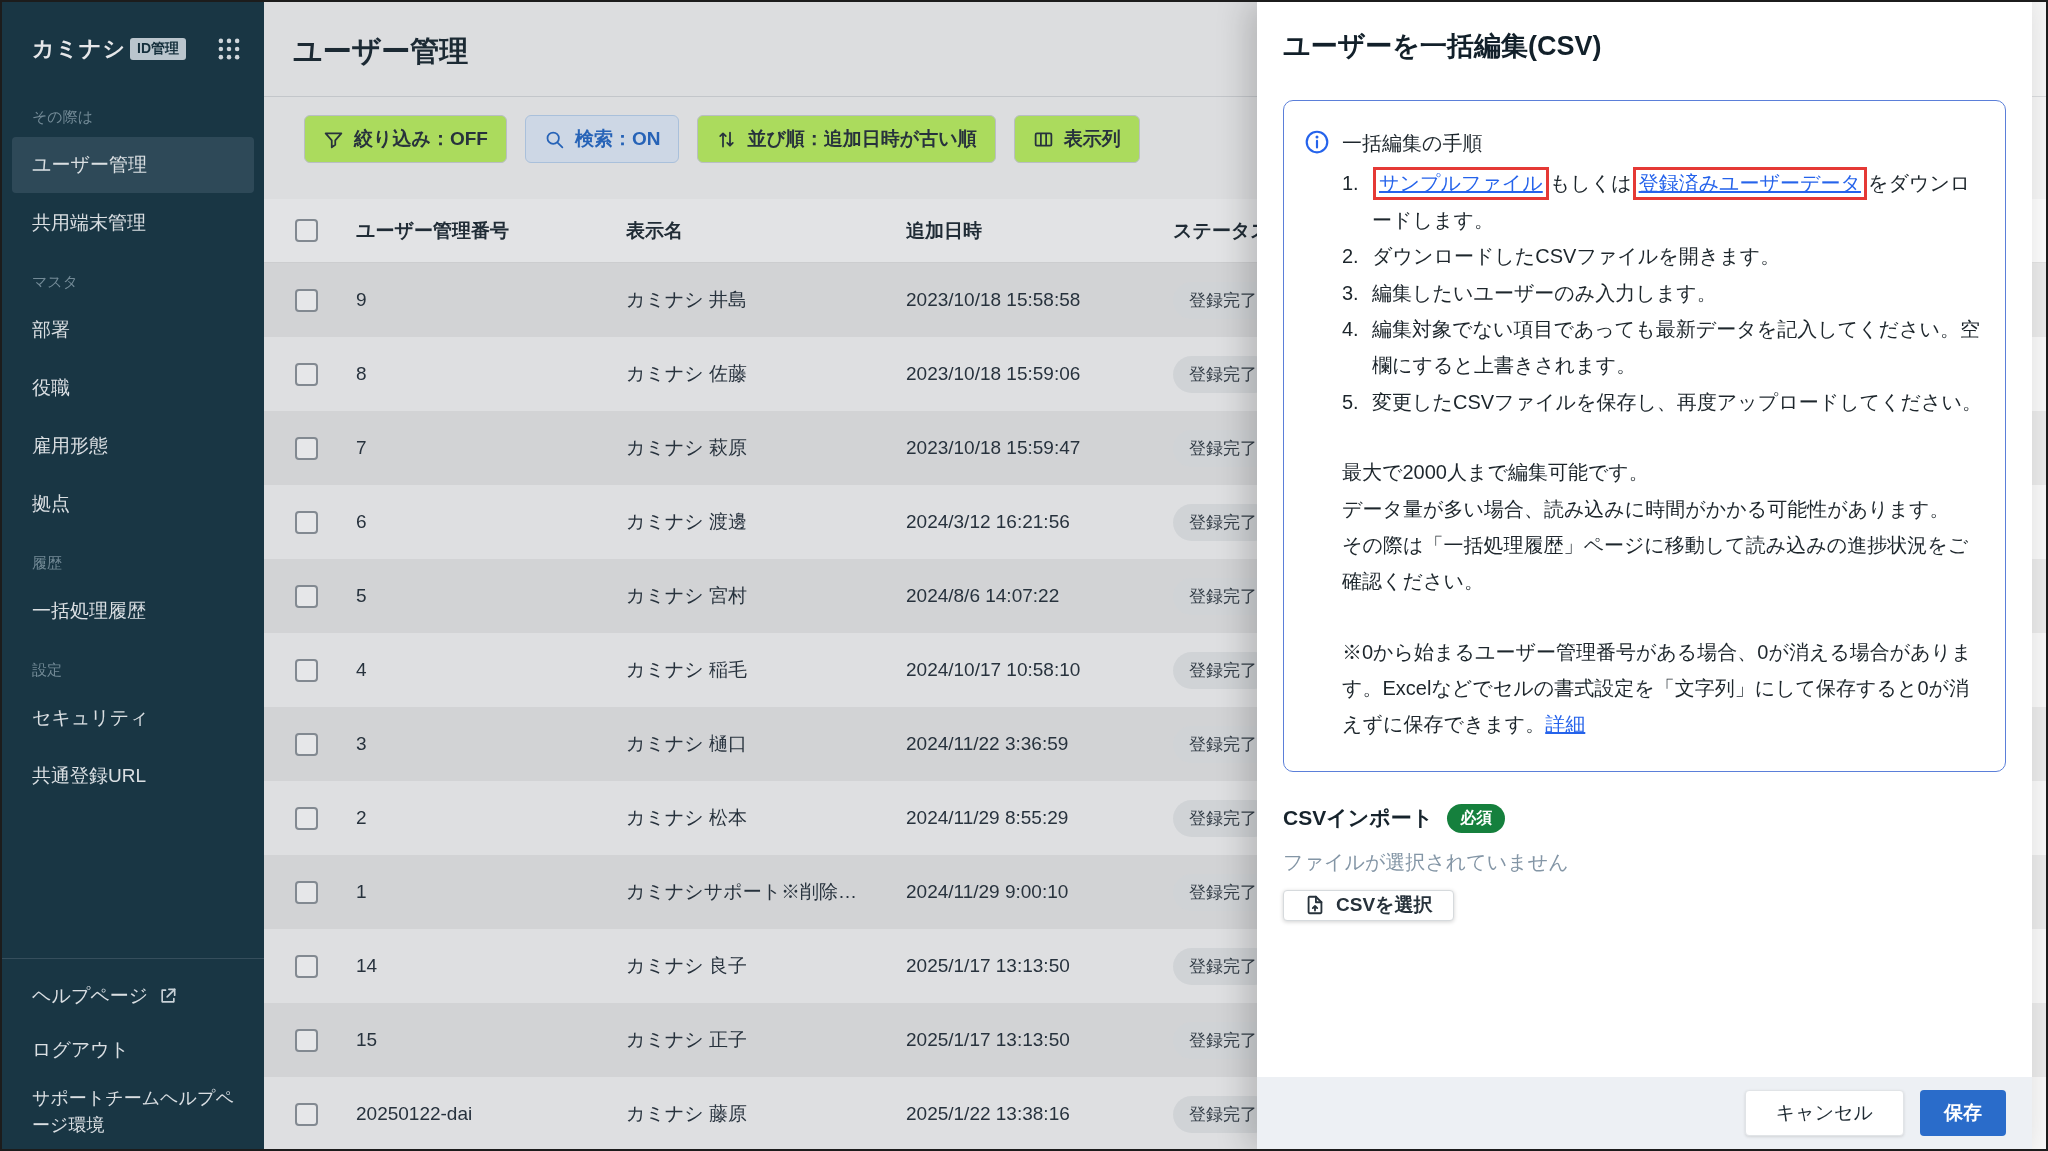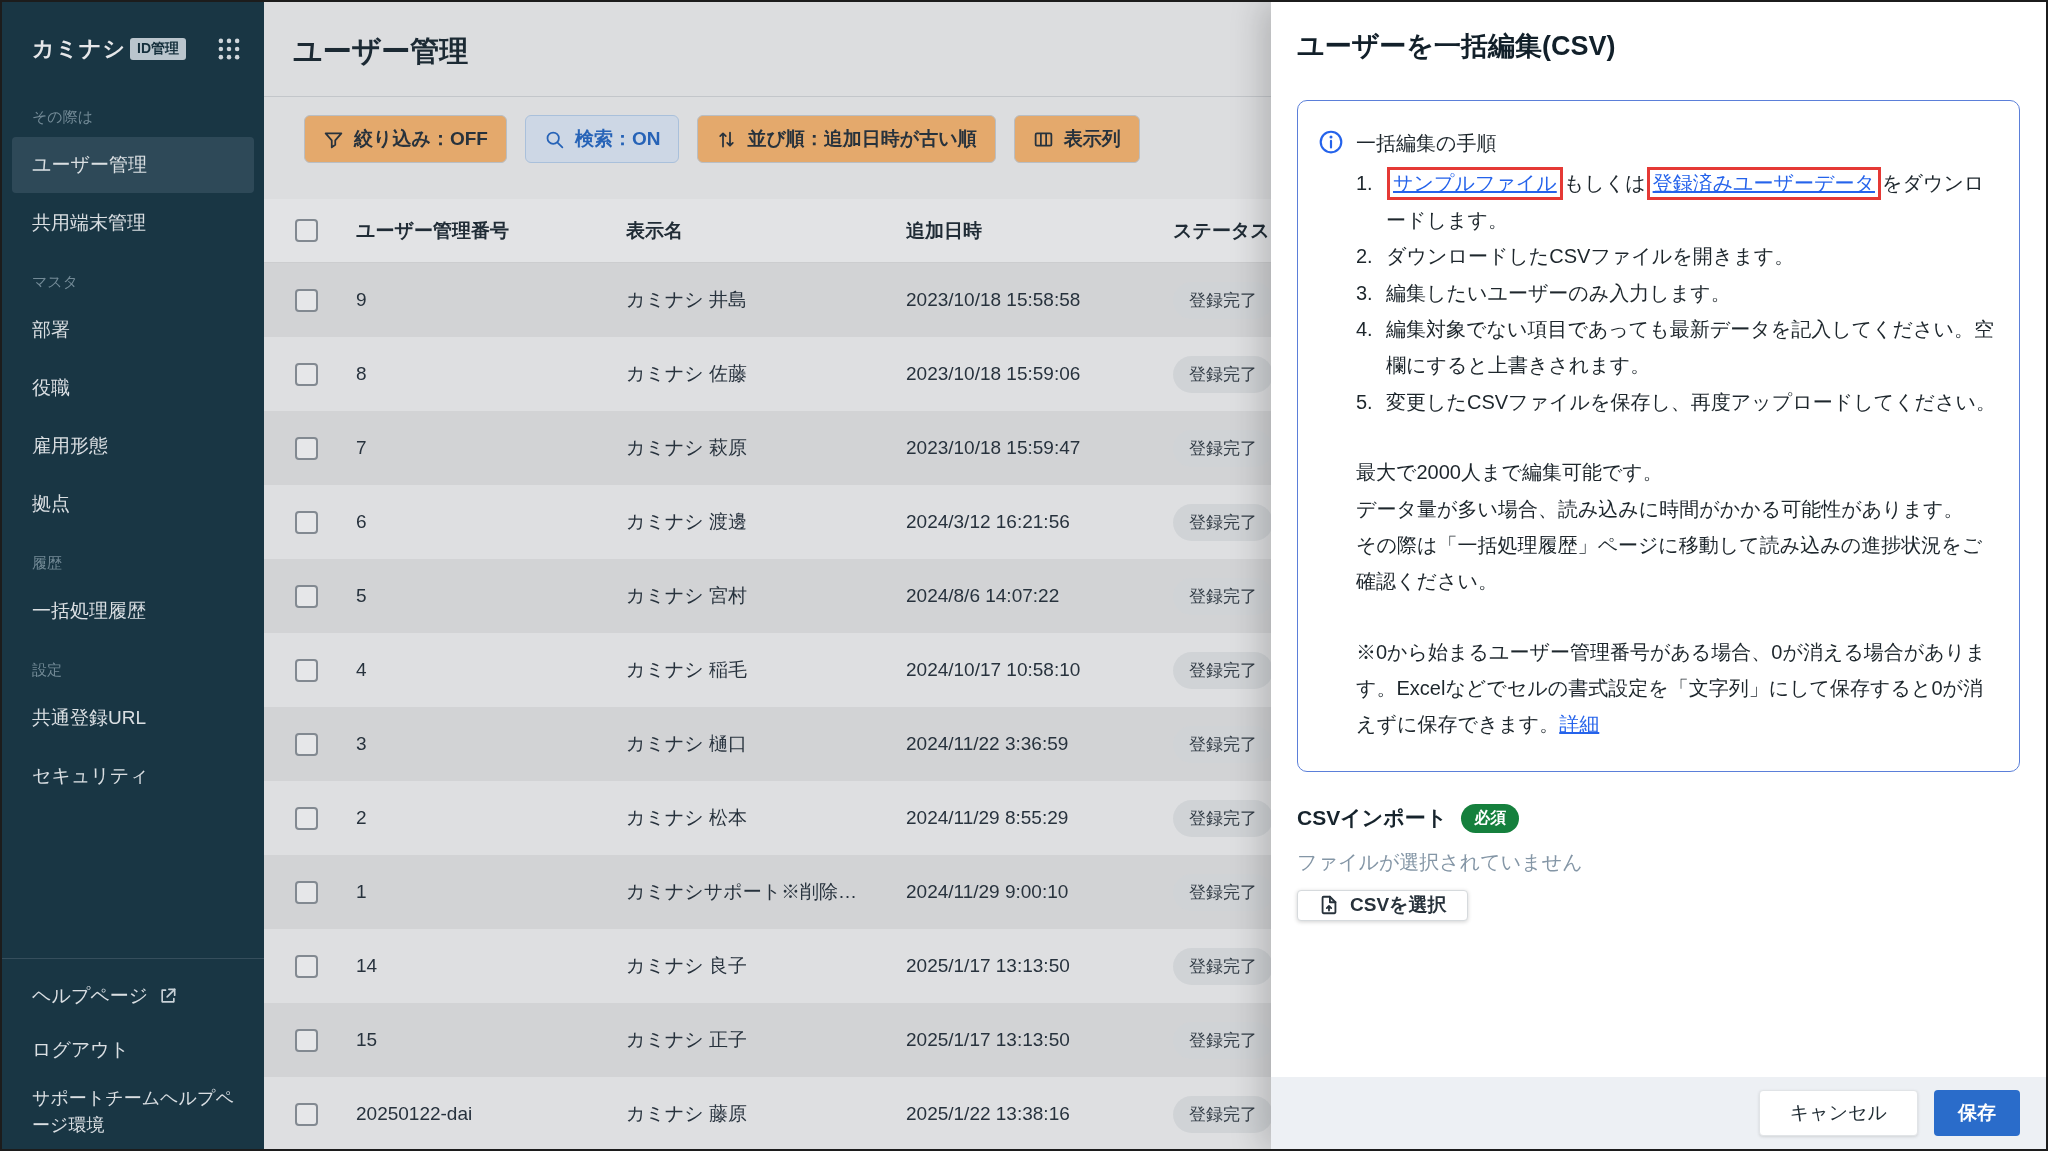--- a/index.html
+++ b/index.html
@@ -22,41 +22,41 @@
   .side-divider{border-top:1px solid #3b5563;margin:0 0 10px 0;}
   .side-foot-item{font-size:19px;padding:14px 30px;display:flex;align-items:center;gap:10px;cursor:pointer;}
   .ext-icon{width:20px;height:20px;color:#dfe8ec;}
   .ext-icon svg{width:100%;height:100%;}
   .env-text{font-size:18px;padding:8px 30px 4px;line-height:1.5;color:#f2f6f8;}
 
   
   .main{position:absolute;left:262px;top:0;width:1786px;height:100%;background:#f4f4f4;z-index:1;}
   .main-title{font-size:29px;font-weight:700;color:#1f2d36;margin:0;padding:30px 0 24px 29px;border-bottom:1px solid #d9dbdd;}
   .toolbar{display:flex;gap:18px;padding:18px 0 0 40px;align-items:center;}
-  .tbtn{display:inline-flex;align-items:center;gap:10px;height:48px;padding:0 18px;background:#fdba74;
+  .tbtn{display:inline-flex;align-items:center;gap:10px;height:48px;padding:0 18px;background:#bef264;
         border:1px solid #cdd2d6;border-radius:6px;font-size:19px;color:#2b363f;font-weight:600;
         font-family:"Liberation Sans",sans-serif;cursor:pointer;}
   .tbtn .bicon{width:21px;height:21px;display:inline-block;}
   .tbtn .bicon svg{width:100%;height:100%;}
   .tbtn.search{background:#e4eefb;border-color:#bcd4f0;color:#2a6cc8;}
   .table{margin-top:36px;}
   .thead,.trow{display:grid;grid-template-columns:61px 270px 280px 267px 1fr;align-items:center;padding-left:31px;}
   .thead{height:64px;background:#fbfbfb;font-weight:700;color:#232f38;font-size:19px;border-bottom:1px solid #e2e2e2;}
   .trow{height:74px;font-size:19px;color:#2b3640;cursor:pointer;}
   .tbody .trow:nth-of-type(odd){background:#e9e9e9;}
   .tbody .trow:nth-of-type(even){background:#f7f7f7;}
   .cell{overflow:hidden;white-space:nowrap;text-overflow:ellipsis;padding-right:12px;}
   .checkbox{width:23px;height:23px;border:2px solid #90979d;border-radius:4px;background:#fff;cursor:pointer;}
   .status-badge{display:inline-block;padding:7px 16px;border-radius:999px;background:#e7e9ea;color:#39434c;font-size:17px;}
 
   
   .overlay{position:absolute;left:0;top:0;width:1274px;height:100%;background:rgba(12,24,36,0.10);z-index:5;pointer-events:none;}
 
   
-  .drawer{position:absolute;top:0;right:0;width:775px;height:100%;background:#fff;z-index:10;
+  .drawer{position:absolute;top:0;right:14px;width:775px;height:100%;background:#fff;z-index:10;
           box-shadow:-10px 0 30px rgba(0,0,0,0.18);display:flex;flex-direction:column;}
   .drawer-title{font-size:27px;font-weight:700;color:#12202a;margin:0;padding:26px 26px 0;}
   .guide-box{margin:36px 26px 0;border:1.5px solid #5b7fd9;border-radius:10px;display:flex;gap:12px;padding:24px 22px 28px 20px;}
   .info-icon{flex:none;width:26px;height:26px;color:#2563eb;margin-top:4px;}
   .info-icon svg{width:100%;height:100%;}
   .guide-content{font-size:20px;color:#1d262c;line-height:1.82;}
   .guide-heading{margin-bottom:4px;}
   .step{display:flex;}
   .num{flex:none;width:30px;}
   .step-text{flex:1;}
@@ -128,22 +128,22 @@
       <div>
 
       <div class="side-item">一括処理履歴</div>
         </div>
     </div>
 
     <div class="side-section">
       <div class="side-label">設定</div>
       <div>
 
-      <div class="side-item">共通登録URL</div>
-          <div class="side-item">セキュリティ</div>
+      <div class="side-item">セキュリティ</div>
+          <div class="side-item">共通登録URL</div>
         </div>
     </div>
 
     <div class="side-footer">
       <div class="side-divider"></div>
       <div class="side-foot-item">
         <span>ヘルプページ</span>
         <span class="ext-icon">
           <svg viewBox="0 0 24 24" fill="none" stroke="currentColor" stroke-width="2" stroke-linecap="round" stroke-linejoin="round">
               <path d="M9 5H5v14h14v-4"></path>

